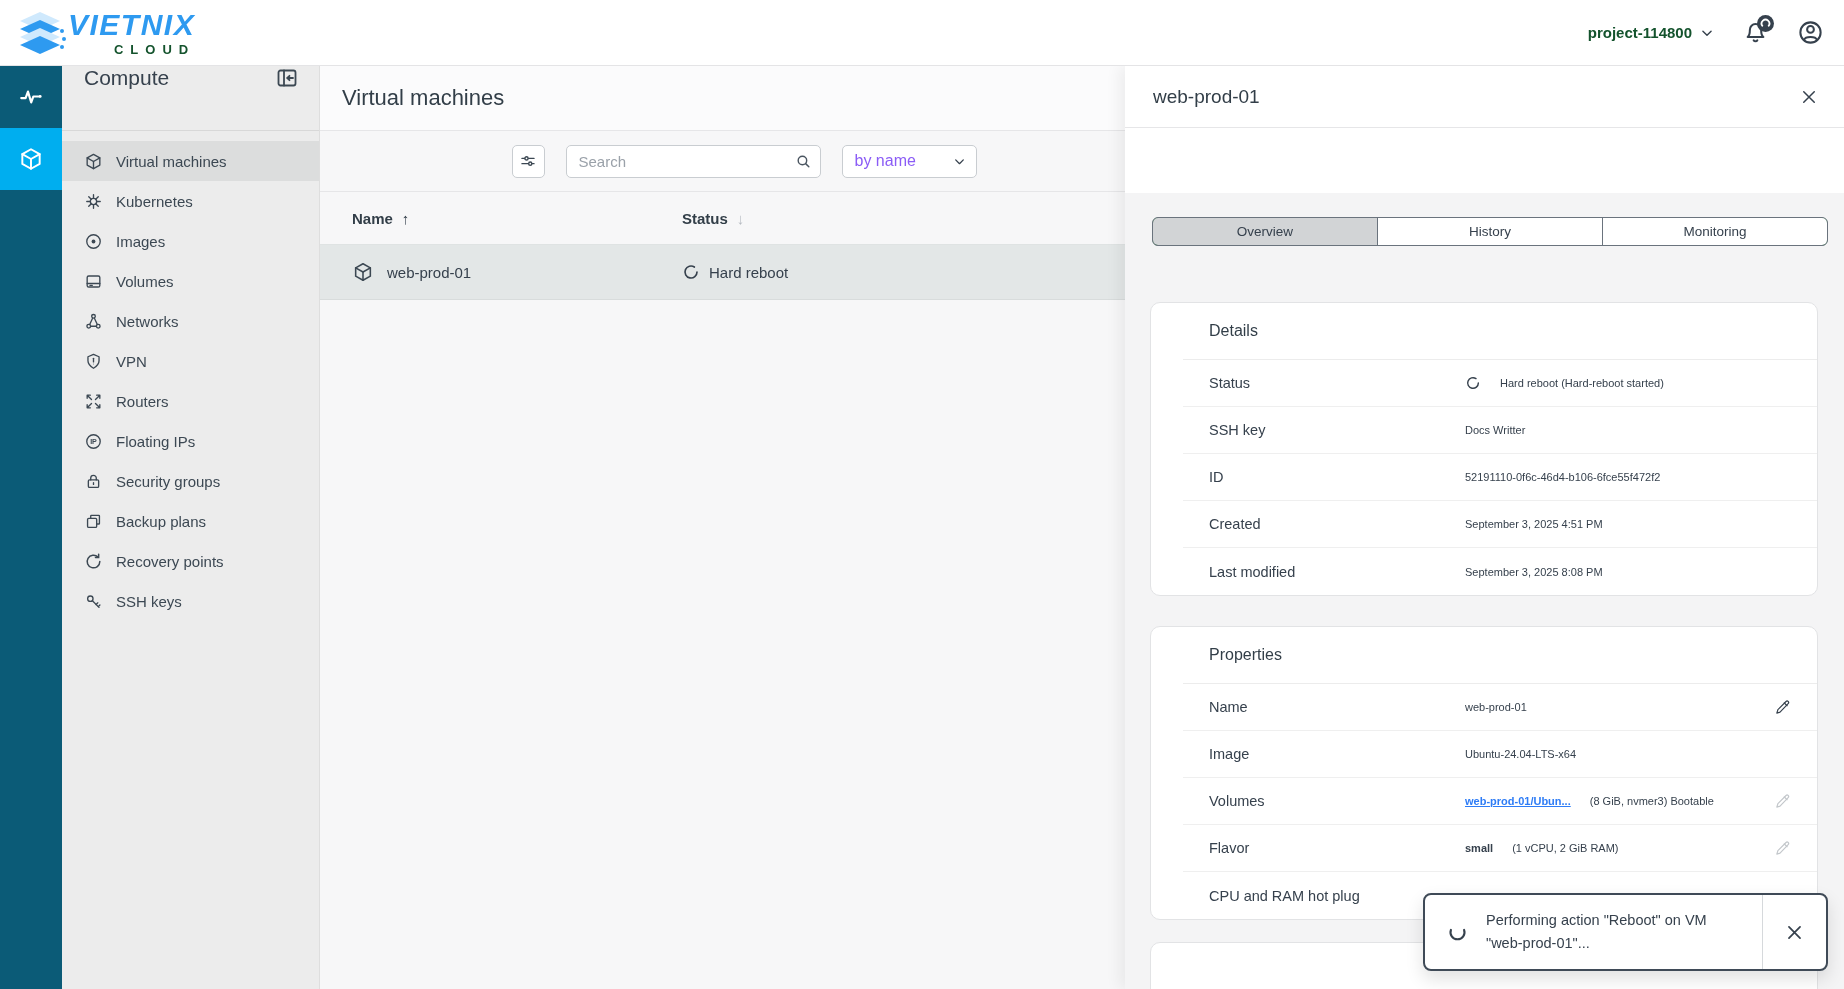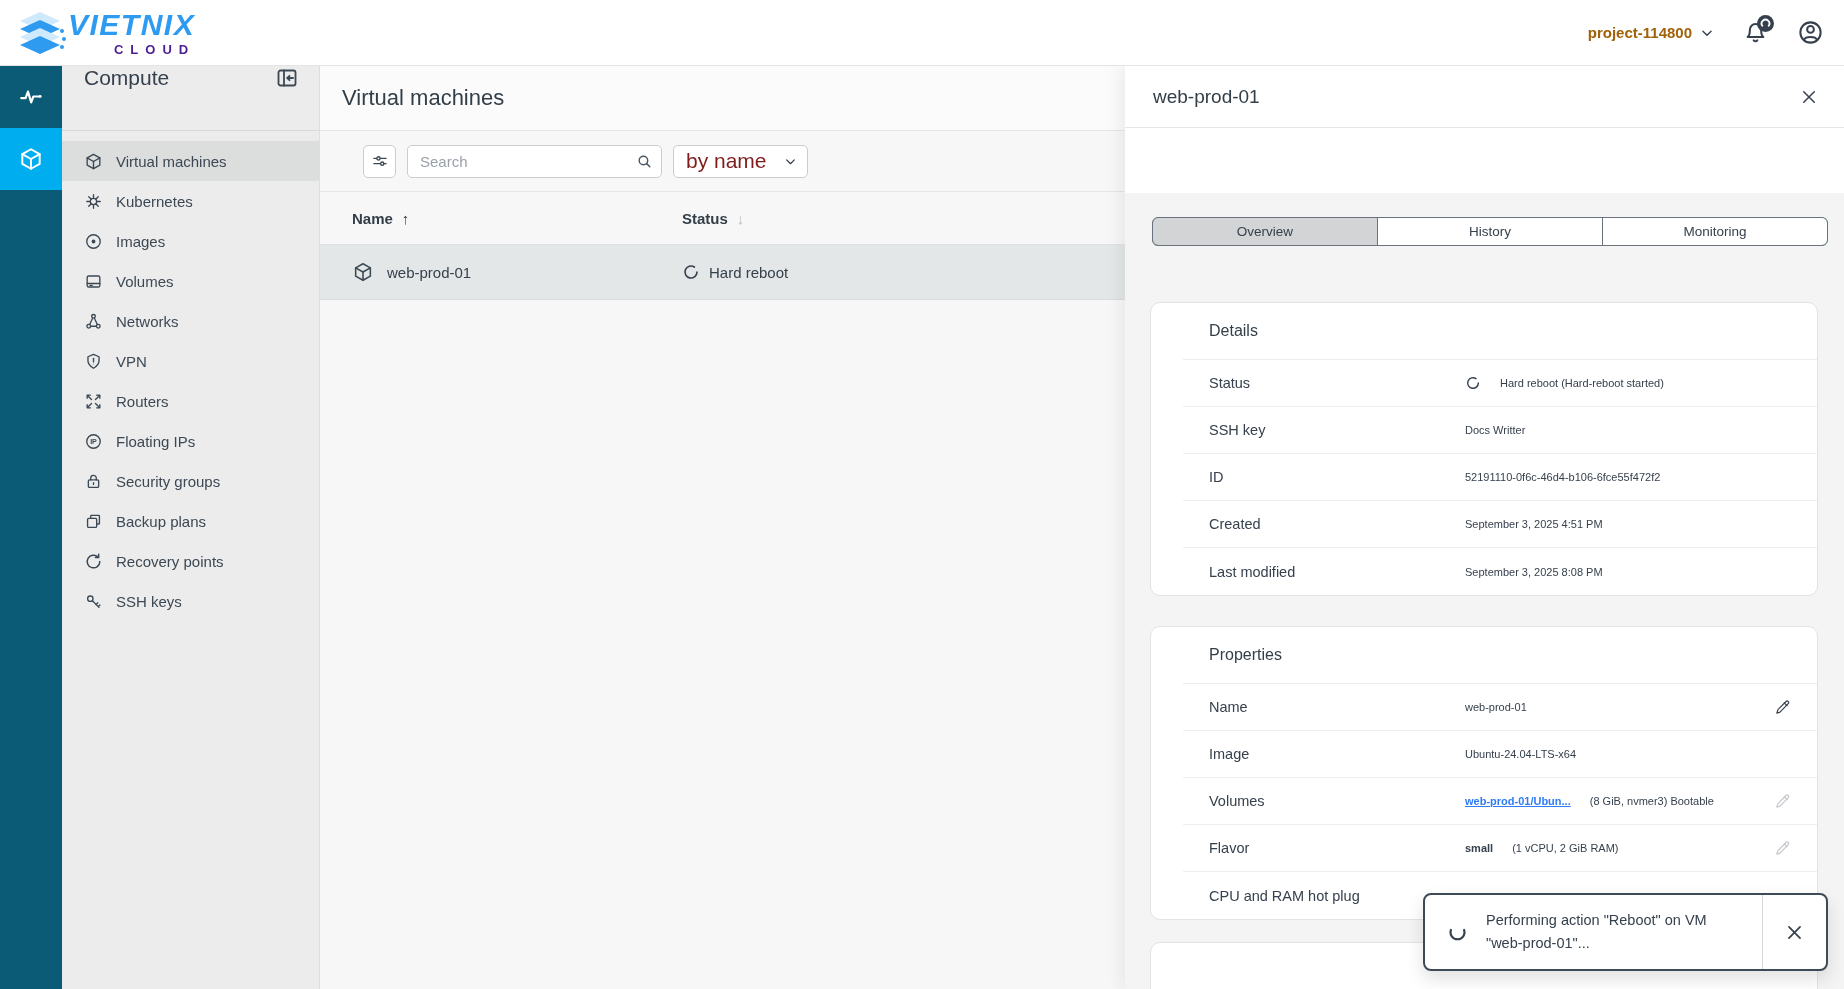--- a/index.html
+++ b/index.html
@@ -8,23 +8,23 @@
   svg { display:block; }
   .app { position:relative; width:1844px; height:989px; }
 
   
   .topbar { position:absolute; left:0; top:0; width:1844px; height:66px; background:#ffffff;
     border-bottom:1px solid #e4e4e6; display:flex; align-items:center; justify-content:space-between;
     padding:0 20px 0 12px; z-index:30; }
   .brand { display:flex; align-items:center; gap:0; }
   .brand-text { line-height:1; }
   .brand-name { font-size:30px; font-weight:700; letter-spacing:1.5px; color:#2e9af0; font-style:italic; }
-  .brand-sub { font-size:13px; font-weight:700; letter-spacing:7px; color:#4c1d95; text-align:right; margin-top:3px; }
+  .brand-sub { font-size:13px; font-weight:700; letter-spacing:7px; color:#14532d; text-align:right; margin-top:3px; }
   .top-right { display:flex; align-items:center; gap:28px; }
-  .project-sel { display:flex; align-items:center; gap:8px; font-size:15px; font-weight:700; color:#a16207; cursor:pointer; }
+  .project-sel { display:flex; align-items:center; gap:8px; font-size:15px; font-weight:700; color:#14532d; cursor:pointer; }
   .icon-btn { position:relative; cursor:pointer; }
   .bell-badge { position:absolute; top:-4px; right:-5px; width:17px; height:17px; border-radius:50%;
     background:#36414d; display:flex; align-items:center; justify-content:center; }
 
   
   .rail { position:absolute; left:0; top:66px; width:62px; height:923px; background:#0b5b77; z-index:20; }
   .rail-item { width:62px; height:62px; display:flex; align-items:center; justify-content:center; color:#ffffff; cursor:pointer; }
   .rail-item.active { background:#00aeef; }
 
   
@@ -38,32 +38,32 @@
   .side-item { height:40px; display:flex; align-items:center; gap:13px; padding-left:22px;
     font-size:15px; color:#3c4853; cursor:pointer; }
   .side-item.active { background:#dcdddd; }
   .side-item .sicon { width:19px; height:19px; color:#3c4853; flex:none; }
 
   
   .main { position:absolute; left:320px; top:66px; width:805px; height:923px; background:#f7f7f8; }
   .main-titlebar { height:65px; background:#fbfbfc; border-bottom:1px solid #e6e6e8;
     display:flex; align-items:center; padding-left:22px; }
   .main-title { font-size:22px; color:#323e48; }
-  .filterbar { height:61px; display:flex; align-items:center; padding-left:43px; gap:11px;
-    border-bottom:1px solid #e6e6e8; }
+  .filterbar { height:61px; display:flex; align-items:center; padding-left:43px; gap:21px;
+    border-bottom:1px solid #e6e6e8;justify-content:center; }
   .filter-btn { width:33px; height:33px; background:#fff; border:1px solid #c9cdd1; border-radius:5px;
     display:flex; align-items:center; justify-content:center; color:#3c4853; cursor:pointer; }
   .search-wrap { position:relative; width:255px; }
   .search-input { width:255px; height:33px; border:1px solid #c9cdd1; border-radius:5px; background:#fff;
     padding:0 34px 0 12px; font-size:15px; color:#36414d; font-family:"Liberation Sans",sans-serif; outline:none; }
   .search-input::placeholder { color:#9aa1a9; }
   .search-icon { position:absolute; right:9px; top:8px; color:#4a5560; }
   .sort-select { width:135px; height:33px; background:#fff; border:1px solid #c9cdd1; border-radius:5px;
-    display:flex; align-items:center; justify-content:space-between; padding:0 10px 0 12px; font-size:21px;
-    color:#7f1d1d; cursor:pointer; }
+    display:flex; align-items:center; justify-content:space-between; padding:0 10px 0 12px; font-size:16px;
+    color:#8b5cf6; cursor:pointer; }
   .thead { height:52px; display:grid; grid-template-columns:330px 1fr; align-items:center; }
   .th { display:flex; align-items:center; gap:9px; padding-left:32px; font-size:15px; font-weight:700; color:#323e48; }
   .sort-arrow-asc { color:#36414d; font-size:15px; }
   .sort-arrow-desc { color:#b7bcc2; font-size:15px; }
   .vm-row { height:56px; background:#e3e7e7; border-top:1px solid #dfe3e3; border-bottom:1px solid #d8dcdc;
     display:grid; grid-template-columns:330px 1fr; align-items:center; cursor:pointer; }
   .cell-name { display:flex; align-items:center; gap:13px; padding-left:32px; font-size:15px; color:#36414d; }
   .cell-status-inner { display:flex; align-items:center; gap:9px; padding-left:32px; font-size:15px; color:#36414d; }
 
   

